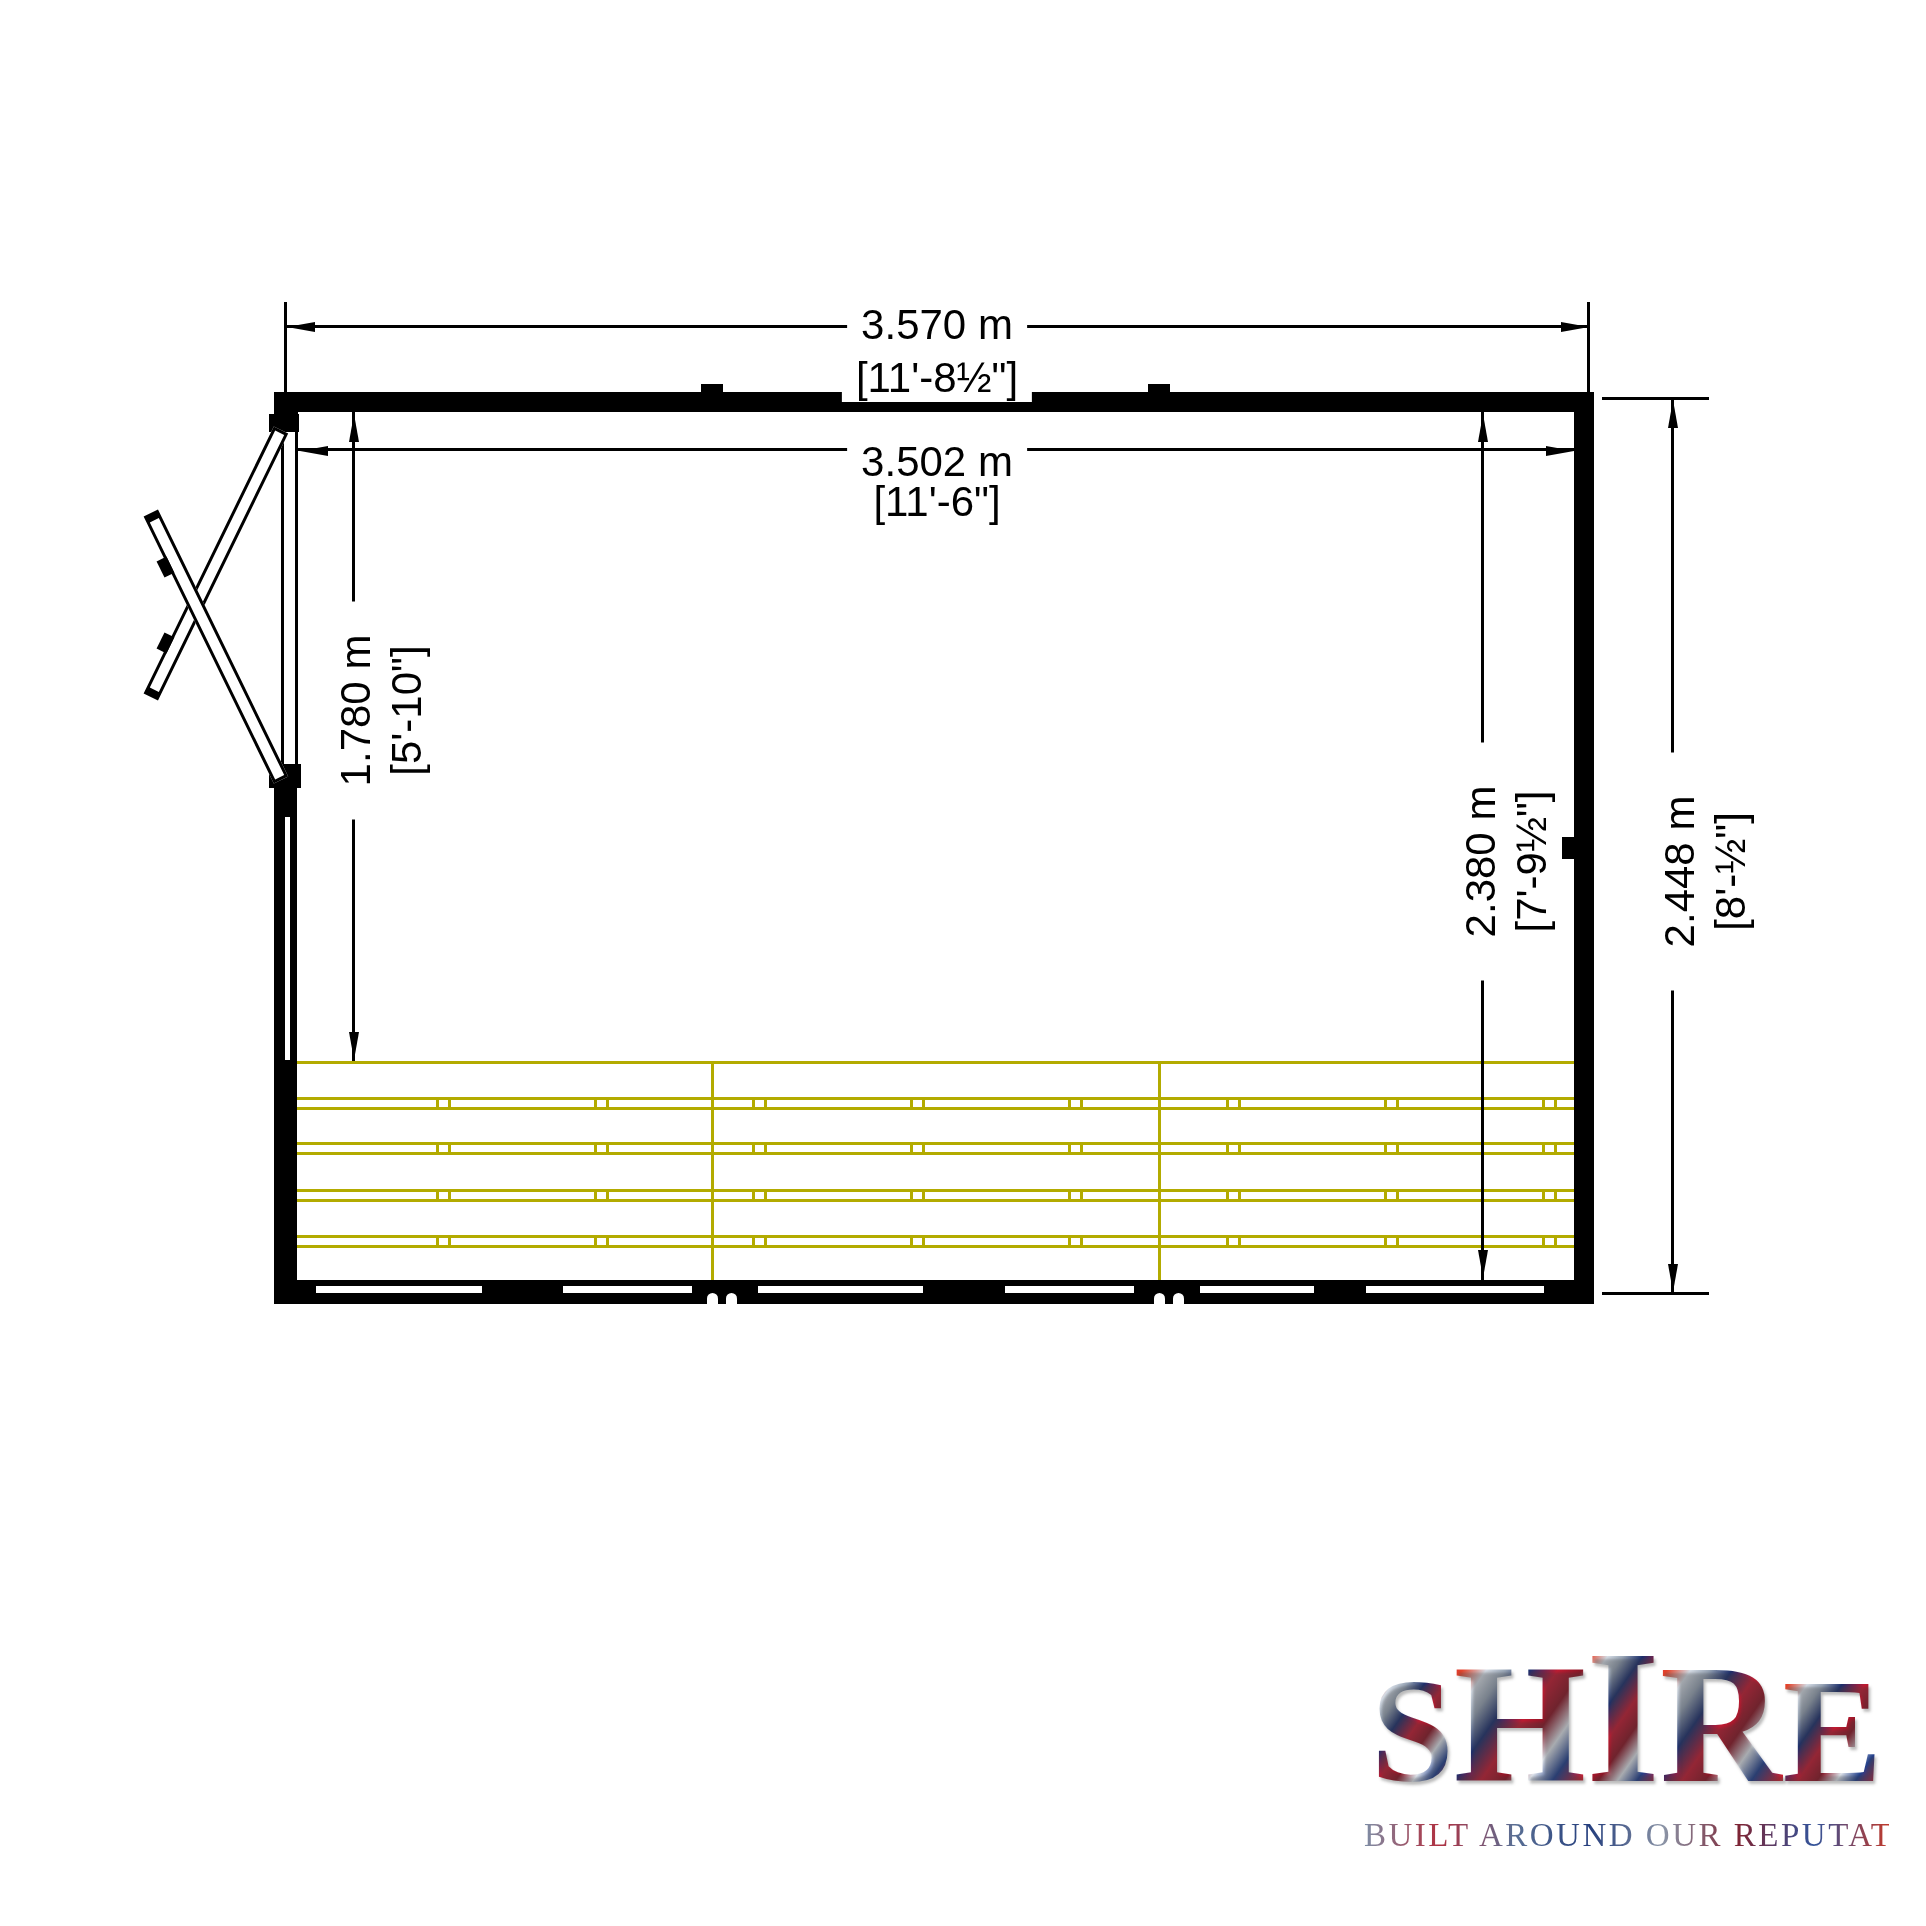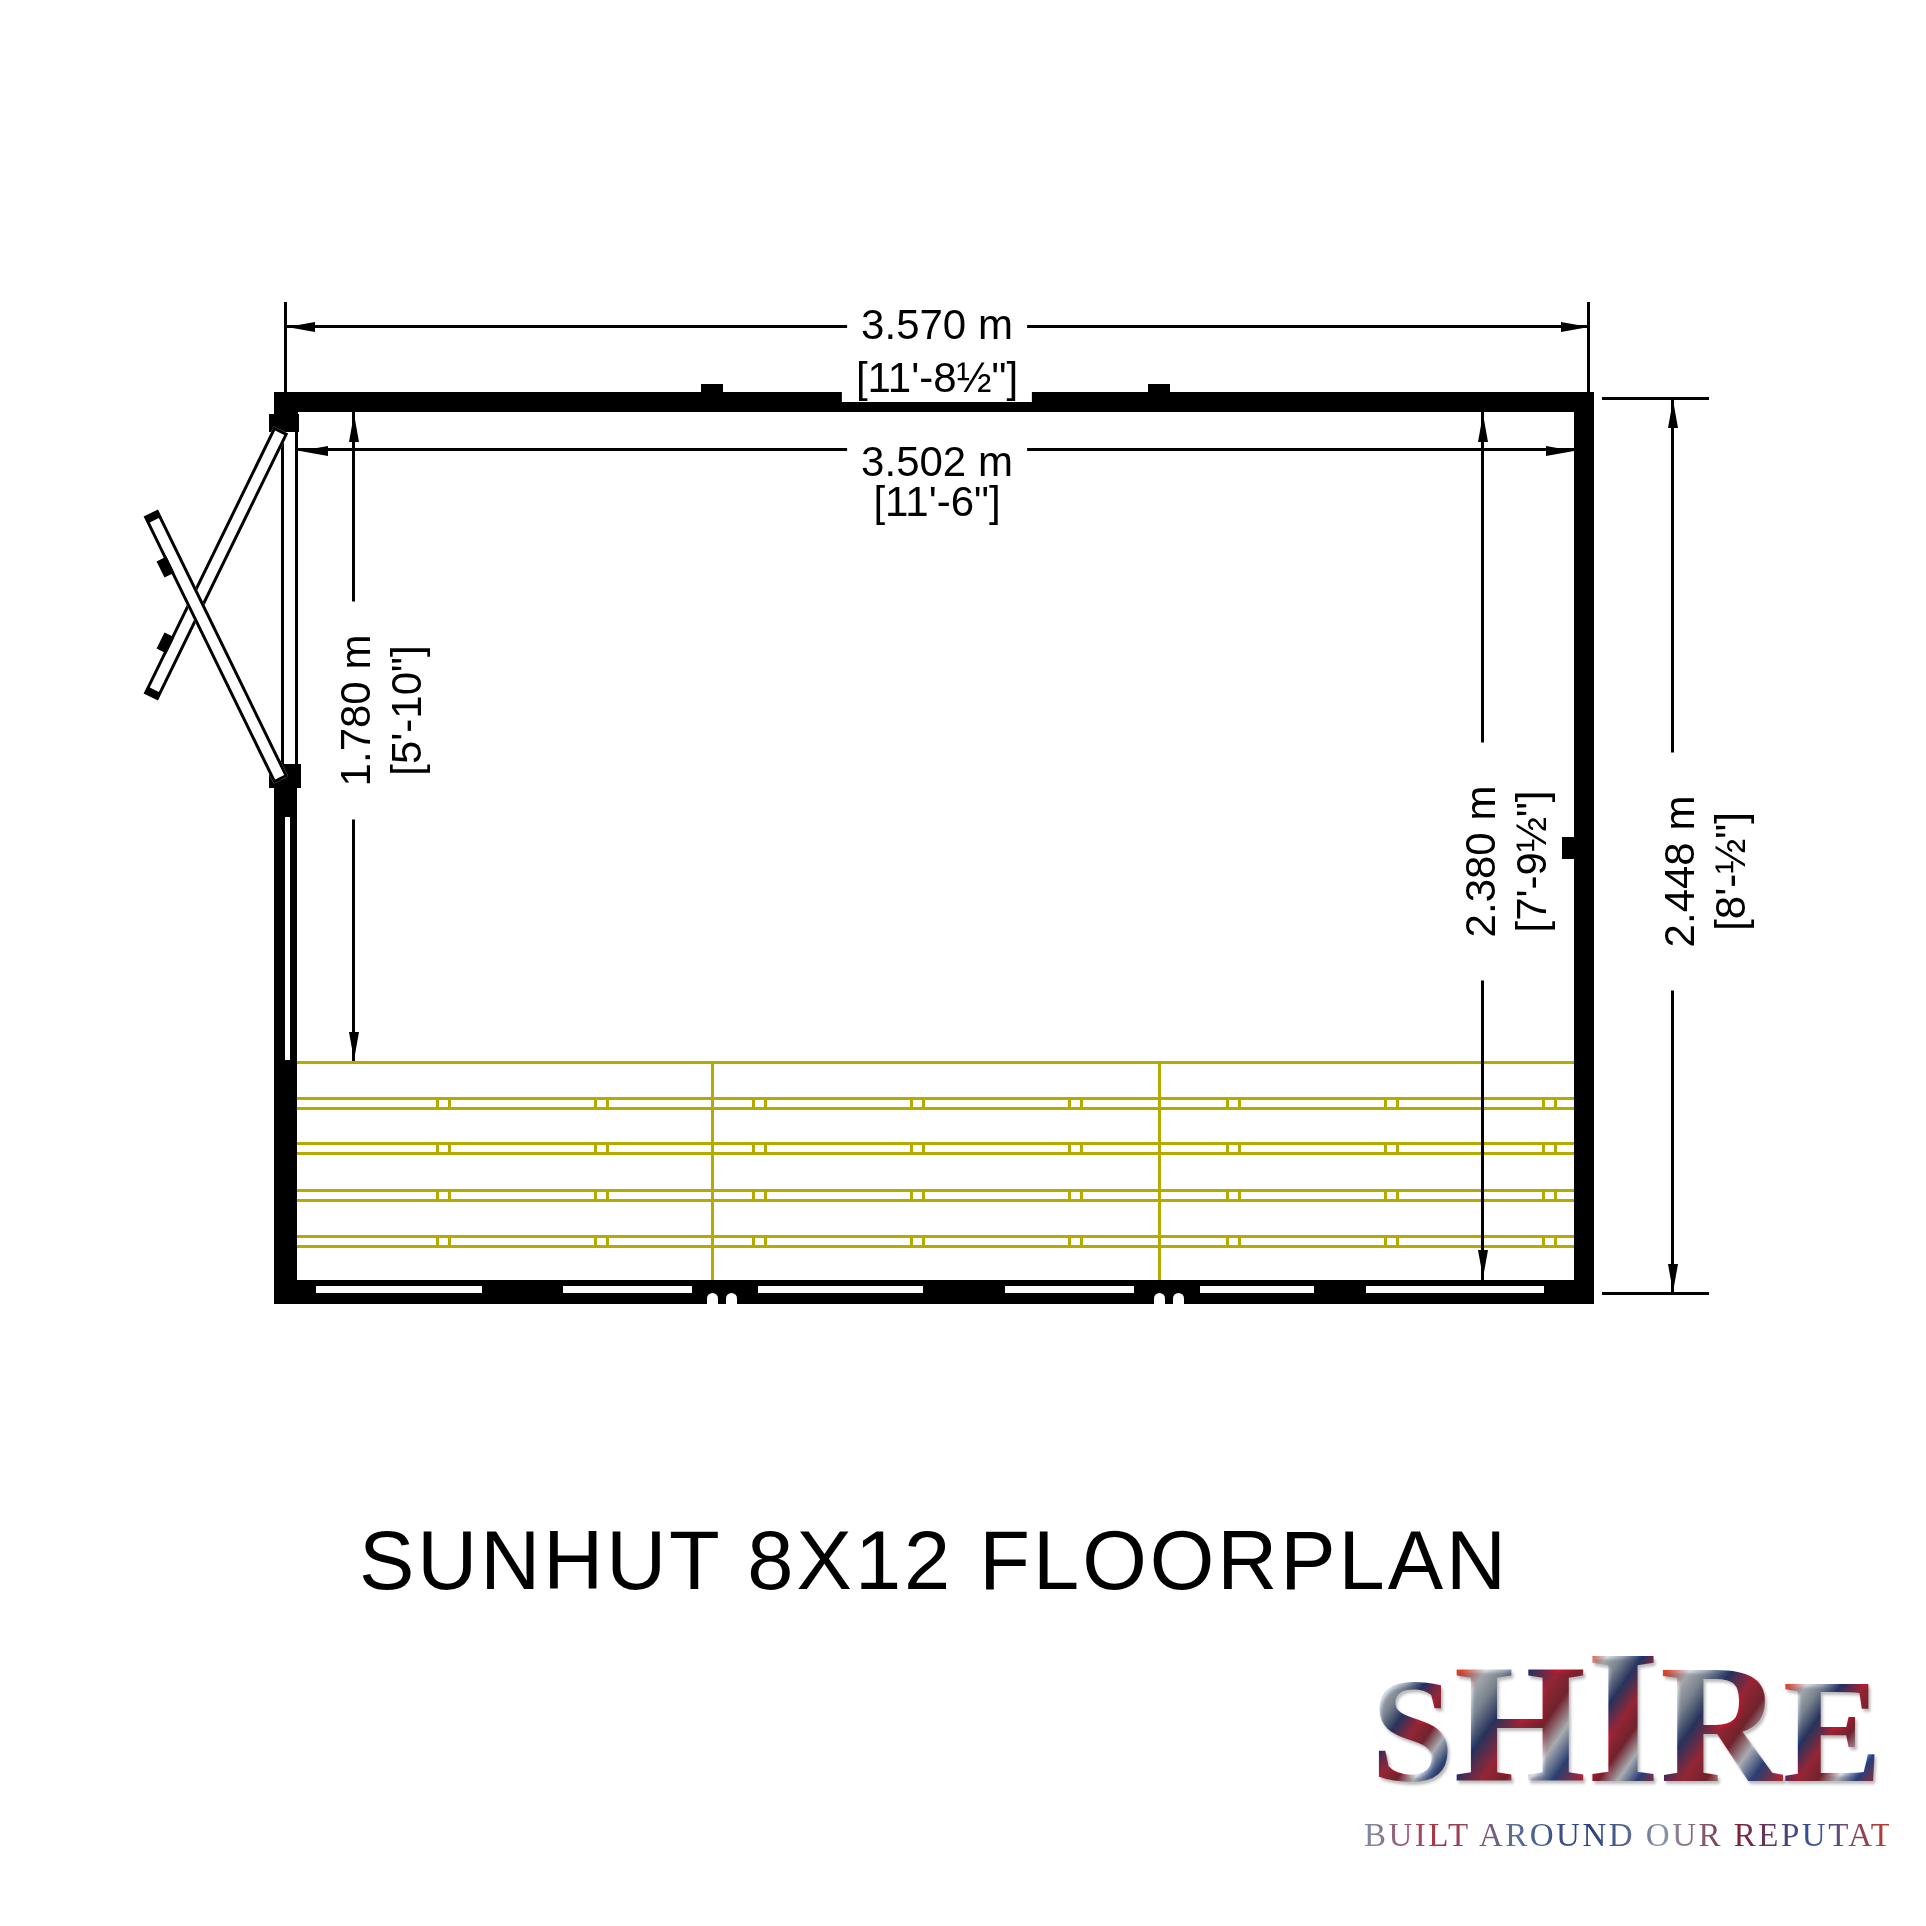--- a/index.html
+++ b/index.html
@@ -134,21 +134,20 @@
   <div class="ext" style="left:1602px;top:397px;width:107px;height:3px;"></div>
   <div class="ext" style="left:1602px;top:1292px;width:107px;height:3px;"></div>
   <div class="dline" style="left:1671px;top:398px;width:3px;height:896px;"></div>
   <div class="arr up" style="left:1668px;top:400px;"></div>
   <div class="arr down" style="left:1668px;top:1264px;"></div>
   <div class="vlabel" style="left:1586px;top:819px;width:238px;height:105px;transform:rotate(-90deg);">
     <span>2.448 m</span>
     <span>[8'-½"]</span>
   </div>
 
-  <div class="title">SUNHUT 8X12 FLOORPLAN</div>
 
   <div class="logo">
     <div class="logo-letters">
       <span class="ls1">S</span>
       <span class="ls2">H</span>
       <span class="ls3">I</span>
       <span class="ls4">R</span>
       <span class="ls5">E</span>
     </div>
     <div class="tagline">BUILT AROUND OUR REPUTATION</div>

